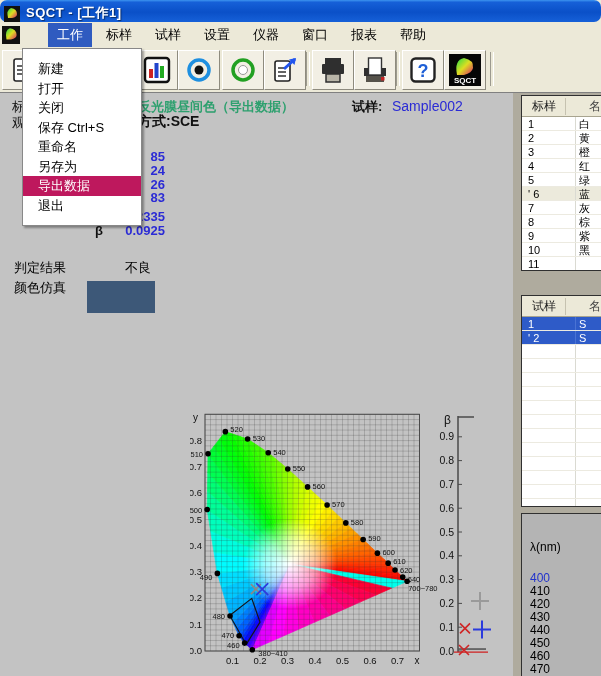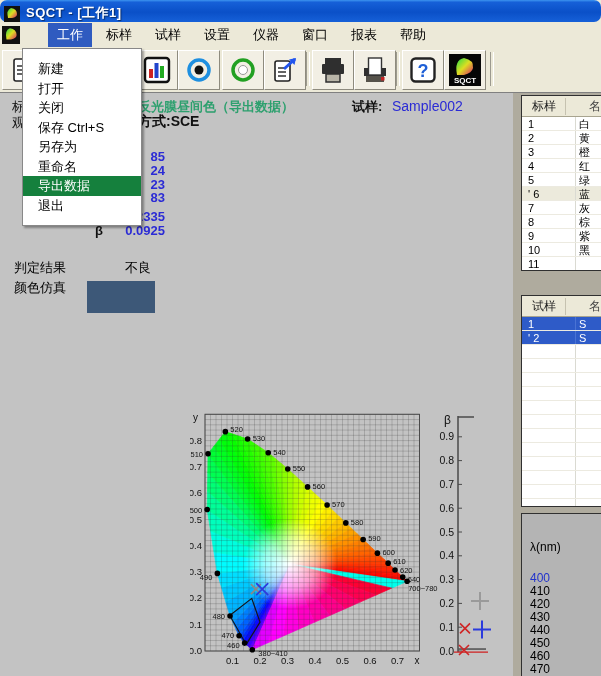--- a/index.html
+++ b/index.html
@@ -41,21 +41,21 @@
   .magT{position:absolute;color:#000000;font-size:13px;font-weight:normal;}
   .vrow{position:absolute;left:95px;width:70px;display:flex;justify-content:space-between;
     color:#2B2BD5;font-size:13px;font-weight:bold;}
   .vrow .vlab{color:#111;font-weight:bold;}
   #swatch{position:absolute;left:87px;top:188px;width:68px;height:32px;}
 
   
   #dropdown{position:absolute;left:22px;top:48px;width:118px;background:#fff;
     border:1px solid #888;box-shadow:2px 2px 2px rgba(0,0,0,.35);z-index:50;padding:10px 0;}
   .ditem{height:19.5px;line-height:19.5px;font-size:13px;color:#000;padding-left:15px;cursor:default;}
-  .ditem.sel{background:#15803d;color:#fff;}
+  .ditem.sel{background:#be185d;color:#fff;}
 
   
   .panel{position:absolute;background:#fff;border:1px solid #303030;overflow:hidden;}
   .phead{height:20px;background:#ECE9D8;border-bottom:1px solid #A8A48F;display:flex;align-items:center;
     font-size:12px;color:#222;}
   .phead .h1{width:54px;padding-left:10px;box-sizing:border-box;border-right:1px solid #C6C2B0;}
   .phead .h2{padding-left:23px;color:#444;}
   .trow{display:flex;height:14px;line-height:14px;font-size:11px;color:#000;border-bottom:1px solid #ECEAE0;box-sizing:border-box;}
   .trow .c1{width:54px;padding-left:6px;box-sizing:border-box;border-right:1px solid #DADAD2;}
   .trow .c2{flex:1;padding-left:3px;overflow:hidden;white-space:nowrap;}
@@ -198,21 +198,21 @@
     <div class="vrow" style="top:56px">
         <span class="vlab"></span>
         <span>85</span>
       </div>
     <div class="vrow" style="top:70px">
         <span class="vlab"></span>
         <span>24</span>
       </div>
     <div class="vrow" style="top:84px">
         <span class="vlab"></span>
-        <span>23</span>
+        <span>26</span>
       </div>
     <div class="vrow" style="top:97px">
         <span class="vlab"></span>
         <span>83</span>
       </div>
     <div class="vrow" style="top:116px">
         <span class="vlab">y</span>
         <span>0.2335</span>
       </div>
     <div class="vrow" style="top:130px">
@@ -613,19 +613,19 @@
           <div class="litem" style="top: 156px;">490</div>
         </div>
     </div>
   </div>
 
   <div id="dropdown">
     <div class="ditem">新建</div>
     <div class="ditem">打开</div>
     <div class="ditem">关闭</div>
     <div class="ditem">保存 Ctrl+S</div>
+    <div class="ditem">重命名</div>
     <div class="ditem">另存为</div>
-    <div class="ditem">重命名</div>
     <div class="ditem sel">导出数据</div>
     <div class="ditem">退出</div>
   </div>
 
 </div>
 
 </body></html>

